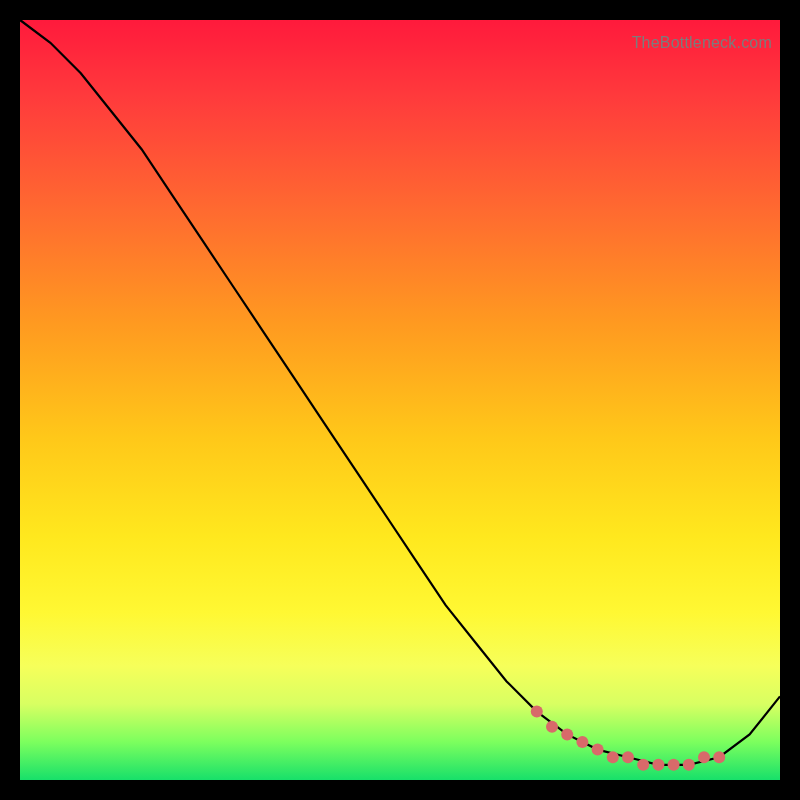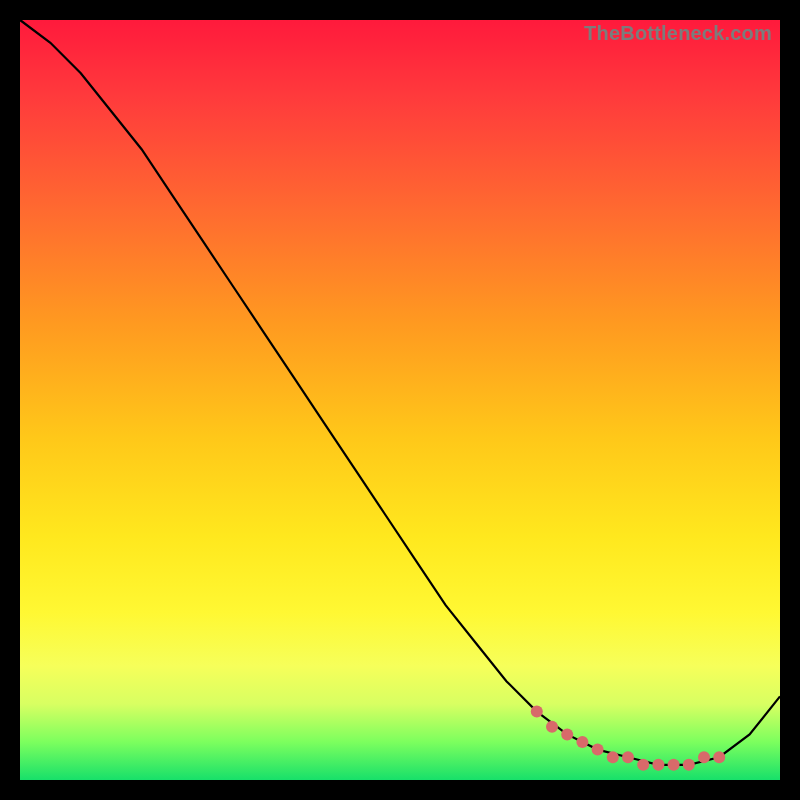--- a/index.html
+++ b/index.html
@@ -33,26 +33,25 @@
       #ffe81e 68%,
       #fff833 78%,
       #f6ff5a 85%,
       #d8ff62 90%,
       #7cff5e 95%,
       #17e06a 100%
     );
   }
   .watermark {
     position: absolute;
-    top: 2px;
+    top: 14px;
     right: 8px;
     color: #7c7c7c;
-    font-size: 20px;
+    font-size: 16px;
     letter-spacing: 0.2px;
-    font-weight: bold;
   }
   svg.overlay {
     position: absolute;
     left: 0;
     top: 0;
     width: 760px;
     height: 760px;
     overflow: visible;
   }
   .curve {

